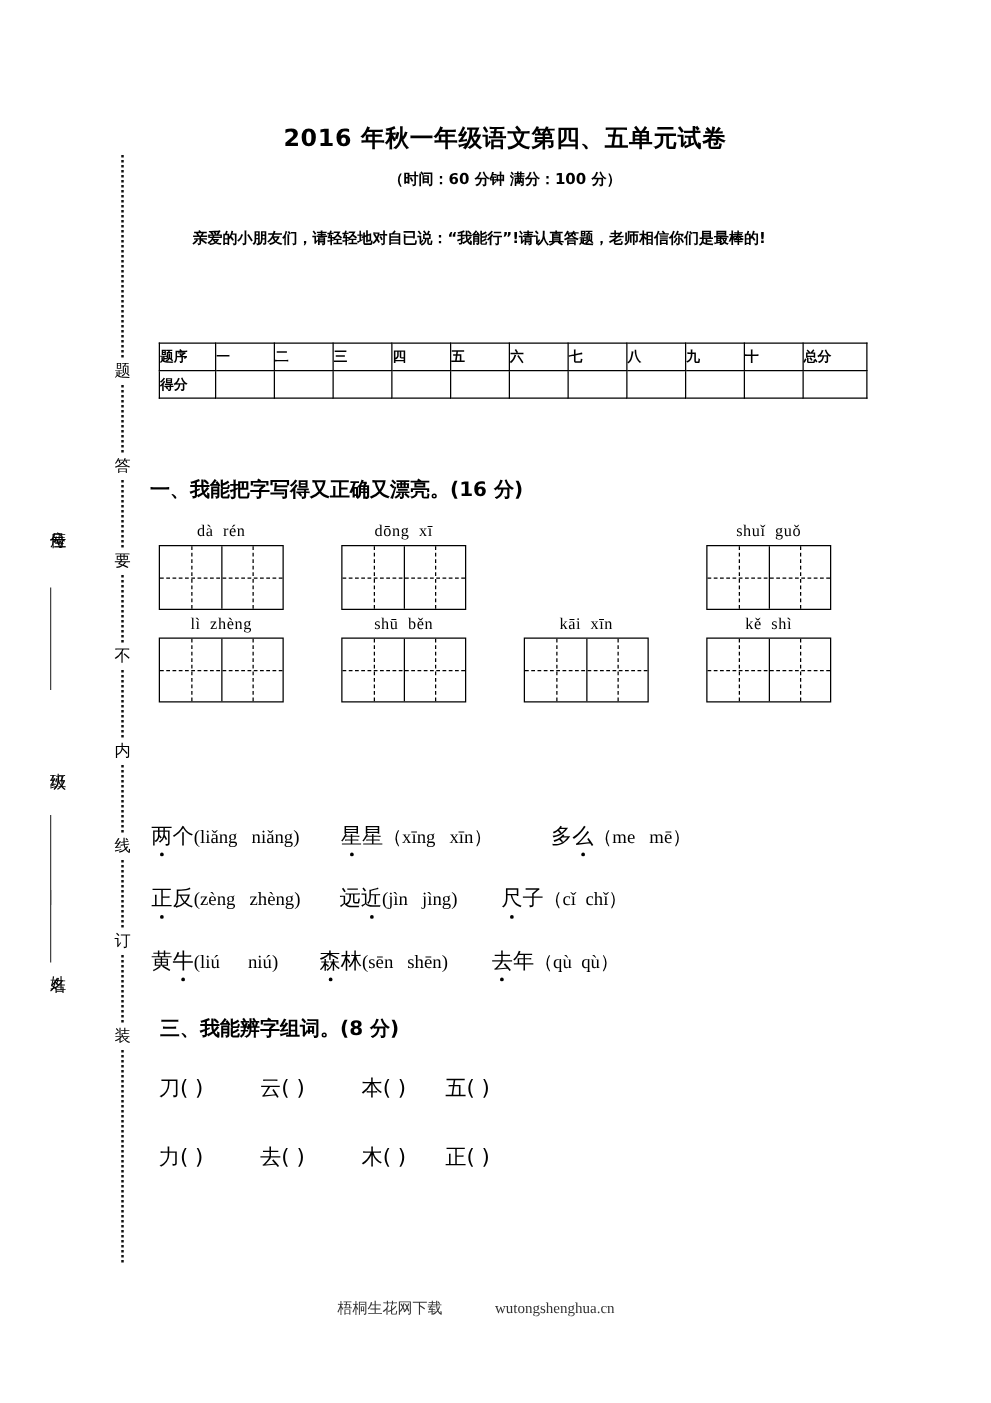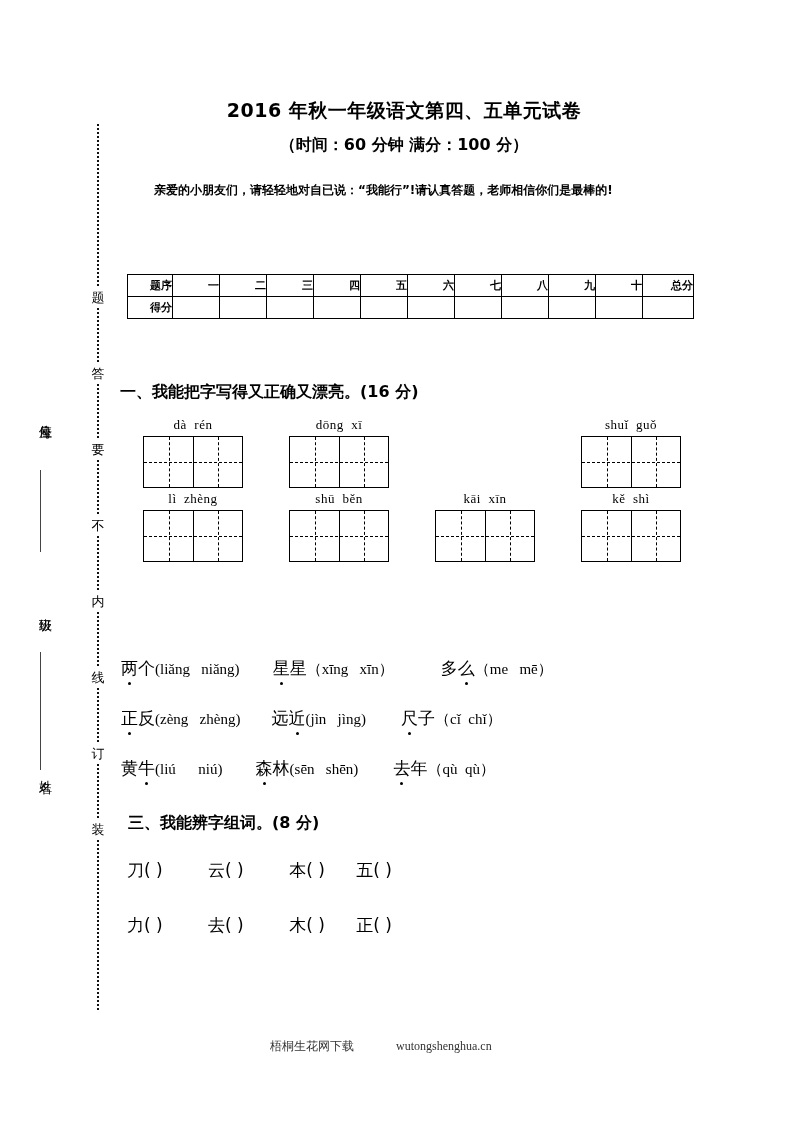--- a/index.html
+++ b/index.html
@@ -78,21 +78,21 @@
     font-size: 19px;
     font-weight: bold;
     font-family: "DejaVu Sans", sans-serif;
     letter-spacing: 0.5px;
   }
   #exam-subtitle {
     position: absolute;
     left: 0; top: 135px;
     width: 572px;
     text-align: center;
-    font-size: 16px;
+    font-size: 12px;
     font-weight: bold;
     font-family: "DejaVu Sans", sans-serif;
   }
   #intro-text {
     position: absolute;
     left: 4px; top: 180px;
     width: 576px;
     font-size: 12px;
     font-weight: bold;
     font-family: "DejaVu Sans", sans-serif;
@@ -105,40 +105,40 @@
     position: absolute;
     left: 9px; top: 274px;
     border-collapse: collapse;
     font-size: 11px;
     font-weight: bold;
     font-family: "DejaVu Sans", sans-serif;
   }
   #score-table td {
     border: 1px solid #000;
     height: 21px;
-    text-align: right;
+    text-align: left;
     vertical-align: middle;
     padding: 0;
   }
   #score-table td.label-col { width: 44px; }
   #score-table td.num-col   { width: 46px; }
   #score-table td.total-col { width: 50px; }
 
   
   .section-heading {
     position: absolute;
     font-size: 16px;
     font-weight: bold;
     font-family: "DejaVu Sans", sans-serif;
     white-space: nowrap;
   }
 
   
   .grid-row { position: absolute; left: 0; width: 600px; height: 80px; }
-  .grid-item { position: absolute; top: 0; margin-left: 16px; }
+  .grid-item { position: absolute; top: 0; }
   .pinyin-label {
     font-size: 13px;
     font-family: "Liberation Serif", serif;
     letter-spacing: 0.5px;
     text-align: center;
     width: 100px;
     height: 18px;
     line-height: 18px;
     white-space: pre;
   }

